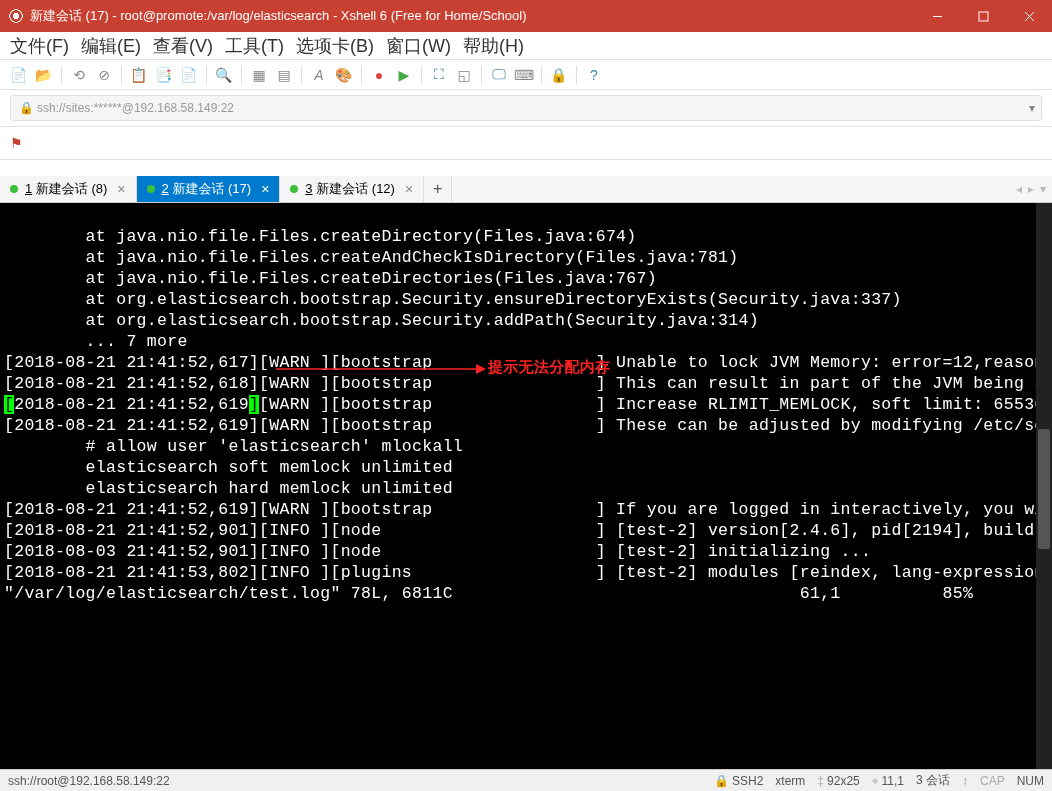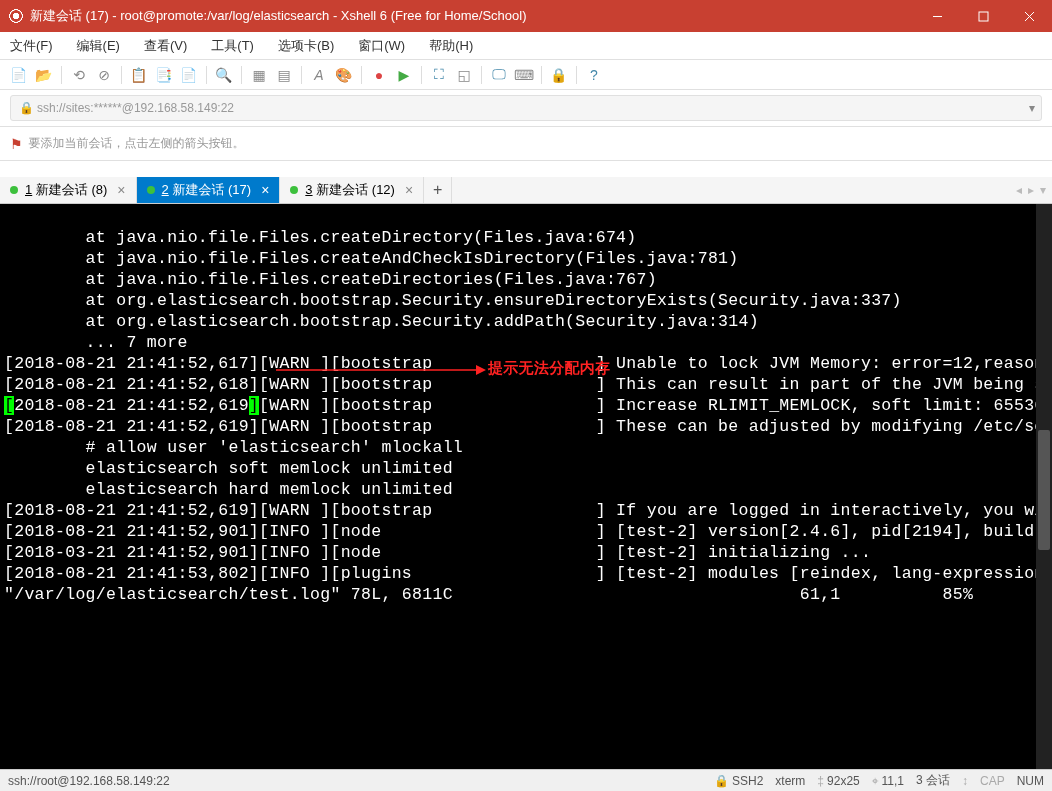--- a/index.html
+++ b/index.html
@@ -3,21 +3,21 @@
 <meta charset="utf-8">
 <style>
 * { margin: 0; padding: 0; box-sizing: border-box; }
 body { font-family: "Segoe UI", Tahoma, sans-serif; font-size: 12px; background: #fff; width: 1052px; height: 791px; overflow: hidden; display: flex; flex-direction: column; }
 .titlebar { background: #c84031; color: #fff; height: 32px; display: flex; align-items: center; padding: 0 0 0 8px; }
 .titlebar .icon { width: 16px; height: 16px; background: radial-gradient(circle,#fff 30%,#c84031 31%,#c84031 50%,#fff 51%,#fff 60%,#c84031 61%); border-radius: 50%; margin-right: 6px; flex-shrink:0;}
 .titlebar .title { flex: 1; font-size: 13px; }
 .titlebar .winbtns { display: flex; }
 .titlebar .winbtn { width: 46px; height: 32px; display: flex; align-items: center; justify-content: center; cursor: pointer; }
 .titlebar .winbtn svg { stroke: #fff; stroke-width: 1; fill: none; }
-.menubar { background: #fff; height: 28px; display: flex; align-items: center; padding: 0 10px; gap: 24px; border-bottom: 1px solid #e0e0e0; font-size: 13px; color: #333; }
+.menubar { background: #fff; height: 28px; display: flex; align-items: center; padding: 0 10px; gap: 12px; border-bottom: 1px solid #e0e0e0; font-size: 18px; color: #333; }
 .menubar .menu-item { cursor: pointer; }
 .toolbar { background: #fff; height: 30px; display: flex; align-items: center; padding: 0 8px; gap: 3px; border-bottom: 1px solid #e0e0e0; }
 .toolbar .tbtn { width: 22px; height: 22px; display: flex; align-items: center; justify-content: center; cursor: pointer; border-radius: 2px; font-size:14px;}
 .toolbar .sep { width: 1px; height: 18px; background: #ddd; margin: 0 3px; }
 .addressbar { background: #fff; padding: 5px 10px; border-bottom: 1px solid #e0e0e0; }
 .addressbar .input { background: #f5f5f5; border: 1px solid #e0e0e0; border-radius: 3px; padding: 5px 8px; color: #999; display: flex; align-items: center; position:relative;}
 .addressbar .lock { width: 13px; margin-right: 5px; color: #f0c020; }
 .addressbar .dd{position:absolute;right:6px;color:#888;}
 .hintbar { background: #fff; padding: 8px 10px; color: #999; display: flex; align-items: center; border-bottom: 1px solid #e0e0e0; }
 .hintbar .flag { color: #c84031; margin-right: 6px; font-size: 14px; }
@@ -115,21 +115,20 @@
 <div class="addressbar">
   <div class="input">
     <span class="lock">🔒</span>
     <span>ssh://sites:******@192.168.58.149:22</span>
     <span class="dd">▾</span>
   </div>
 </div>
 
 <div class="hintbar">
   <span class="flag">⚑</span>
-  <span>要添加当前会话，点击左侧的箭头按钮。</span>
 </div>
 
 <div class="tabbar">
   <div class="tab">
     <span class="dot"></span>
     <span><span class="underline">1</span> <span>新建会话 (8)</span></span>
     <span class="x">×</span>
   </div>
   <div class="tab active">
     <span class="dot"></span>
@@ -159,21 +158,21 @@
 <span>        ... 7 more</span>
 <span>[2018-08-21 21:41:52,617][WARN ][bootstrap                ] Unable to lock JVM Memory: error=12,reason=无法分配内存</span>
 <span>[2018-08-21 21:41:52,618][WARN ][bootstrap                ] This can result in part of the JVM being swapped out.</span>
 <span class="hl-green">[</span><span>2018-08-21 21:41:52,619</span><span class="hl-green">]</span><span>[WARN ][bootstrap                ] Increase RLIMIT_MEMLOCK, soft limit: 65536, hard limit: 65536</span>
 <span>[2018-08-21 21:41:52,619][WARN ][bootstrap                ] These can be adjusted by modifying /etc/security/limits.conf, for example: </span>
 <span>        # allow user 'elasticsearch' mlockall</span>
 <span>        elasticsearch soft memlock unlimited</span>
 <span>        elasticsearch hard memlock unlimited</span>
 <span>[2018-08-21 21:41:52,619][WARN ][bootstrap                ] If you are logged in interactively, you will have to re-login for the new limits to take effect.</span>
 <span>[2018-08-21 21:41:52,901][INFO ][node                     ] [test-2] version[2.4.6], pid[2194], build[5376dca/2017-07-18T12:17:44Z]</span>
-<span>[2018-03-21 21:41:52,901][INFO ][node                     ] [test-2] initializing ...</span>
+<span>[2018-08-03 21:41:52,901][INFO ][node                     ] [test-2] initializing ...</span>
 <span>[2018-08-21 21:41:53,802][INFO ][plugins                  ] [test-2] modules [reindex, lang-expression, lang-groovy], plugins [], sites []</span>
 <span>"/var/log/elasticsearch/test.log" 78L, 6811C                                  61,1          85%</span></div>
   <svg class="annot-arrow" width="210" height="14">
       <line x1="0" y1="7" x2="200" y2="7" stroke="#ff2222" stroke-width="1.5"></line>
       <polygon points="200,2 210,7 200,12" fill="#ff2222"></polygon>
     </svg>
   <div class="annot-text">提示无法分配内存</div>
   <div class="scrollbar"><div class="thumb"></div></div>
 </div>
 

